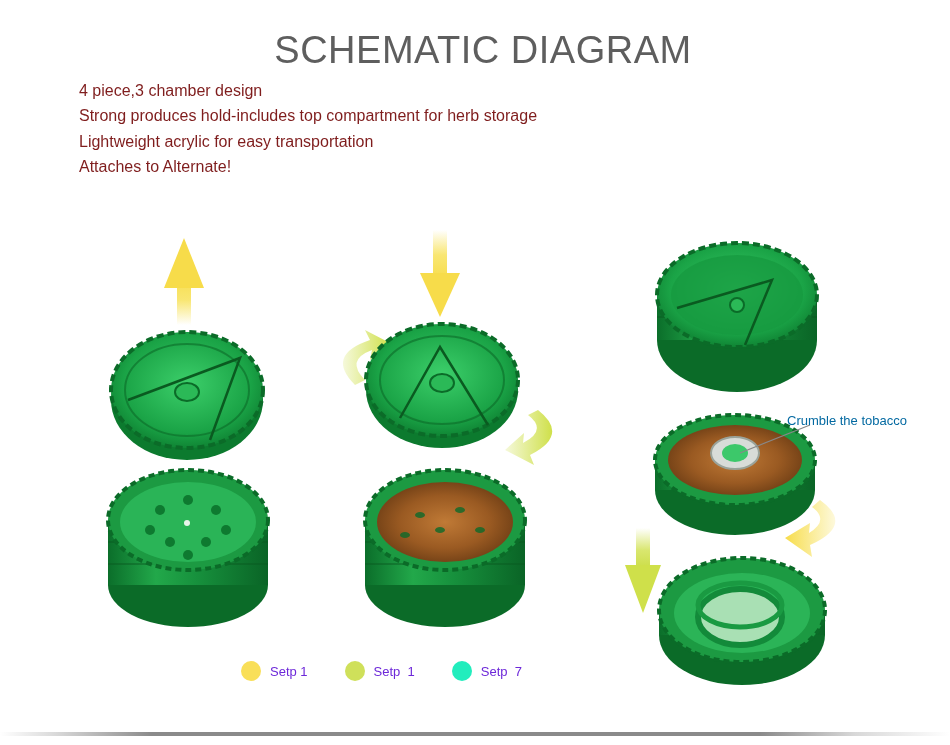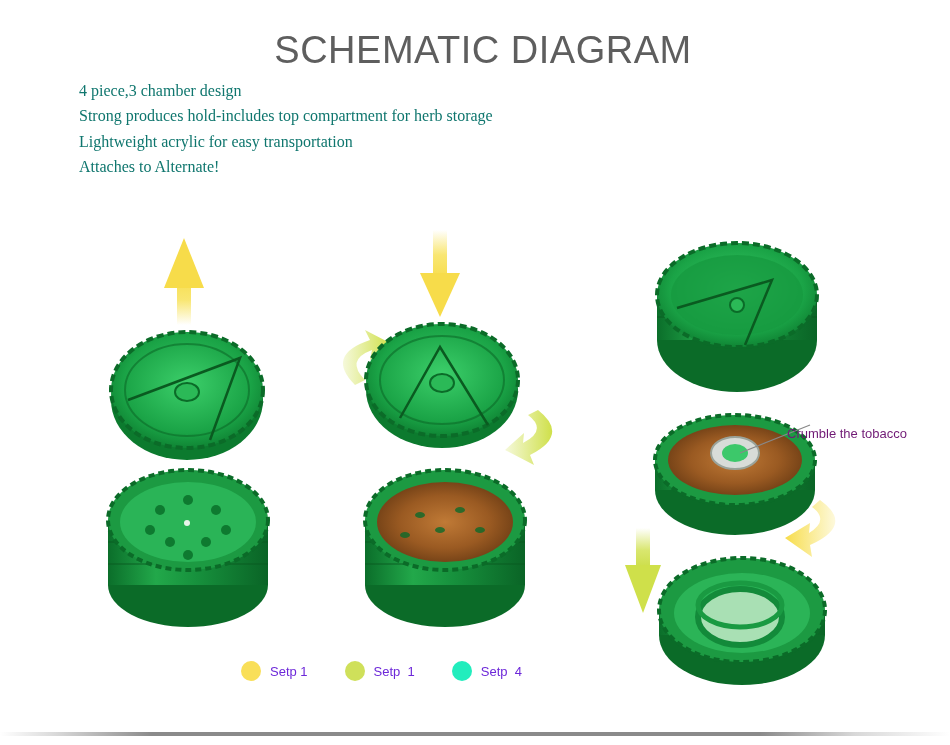--- a/index.html
+++ b/index.html
@@ -1,25 +1,25 @@
 <!DOCTYPE html>
 <html><head>
 <meta charset="utf-8">
 <style>
   html, body { margin:0; padding:0; background:#ffffff; }
   body { width:950px; height:745px; position:relative; overflow:hidden; font-family:"Liberation Sans", "DejaVu Sans", sans-serif; }
   .title { position:absolute; left:0; width:966px; top:4px; text-align:center; font-size:38px; color:#5e5e5e; letter-spacing:0.5px; font-weight:normal; }
   .features { position:absolute; left:79px; top:78px; margin:0; padding:0; list-style:none; }
-  .features li { font-size:16px; color:#0f766e; line-height:25.3px; white-space:nowrap;font-family:Liberation Serif, serif; }
+  .features li { font-size:16px; color:#7f1d1d; line-height:25.3px; white-space:nowrap; }
   .fig { position:absolute; }
   .legend { position:absolute; top:661px; left:241px; display:flex; align-items:center; }
   .legend-item { display:flex; align-items:center; margin-right:37px; }
   .legend-dot { width:20px; height:20px; border-radius:50%; margin-right:9px; }
   .legend-label { font-size:13px; color:#6d28d9; }
-  .callout { position:absolute; left:787px; top:413px; font-size:13px; color:#701a75; white-space:nowrap;margin-top:13px; }
+  .callout { position:absolute; left:787px; top:413px; font-size:13px; color:#0369a1; white-space:nowrap; }
   .bottom-bar { position:absolute; left:0; top:732px; width:950px; height:4px;
      background:linear-gradient(to right, rgba(255,255,255,0) 0%, #d8d8d8 6%, #8a8a8a 16%, #8a8a8a 80%, #d8d8d8 90%, rgba(255,255,255,0) 100%); }
 </style>
 </head>
 <body>
 
 <h1 class="title">SCHEMATIC DIAGRAM</h1>
 
 <ul class="features">
   <li>4 piece,3 chamber design</li>
@@ -188,17 +188,17 @@
   <div class="legend-item">
     <span class="legend-dot" style="background:#f9df58"></span>
     <span class="legend-label">Setp 1</span>
   </div>
   <div class="legend-item">
     <span class="legend-dot" style="background:#cfe05a"></span>
     <span class="legend-label" style="white-space:pre">Setp  1</span>
   </div>
   <div class="legend-item">
     <span class="legend-dot" style="background:#22edbd"></span>
-    <span class="legend-label" style="white-space:pre">Setp  4</span>
+    <span class="legend-label" style="white-space:pre">Setp  7</span>
   </div>
 </div>
 
 <div class="bottom-bar"></div>
 
 </body></html>

